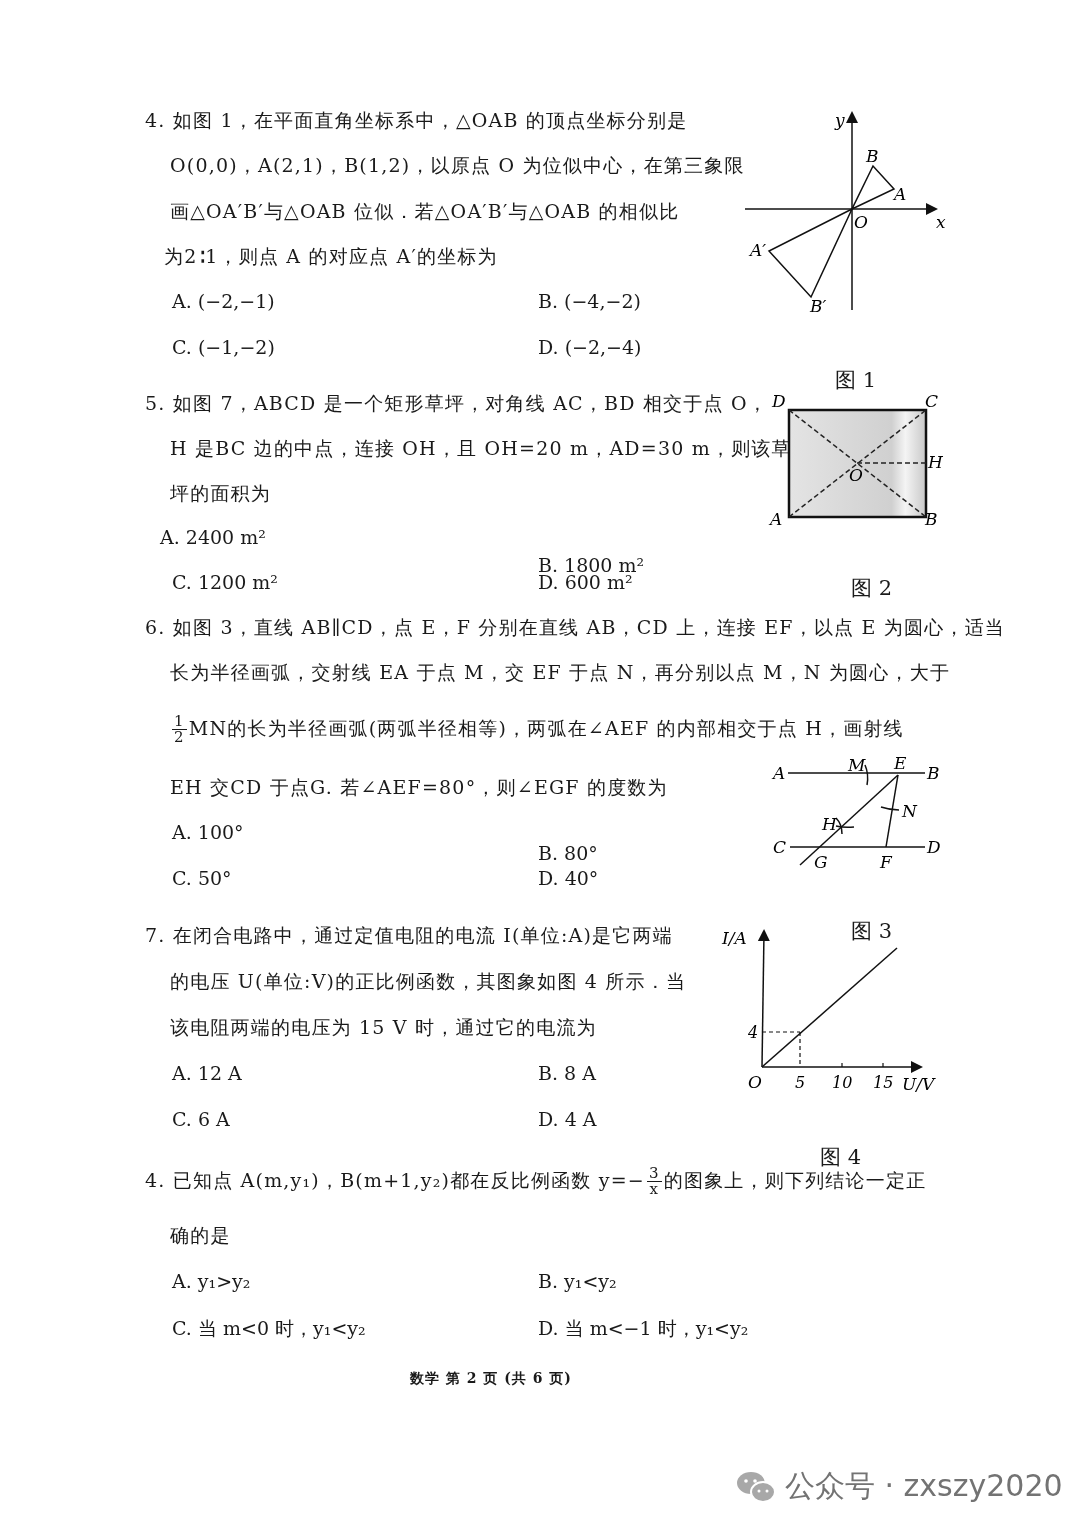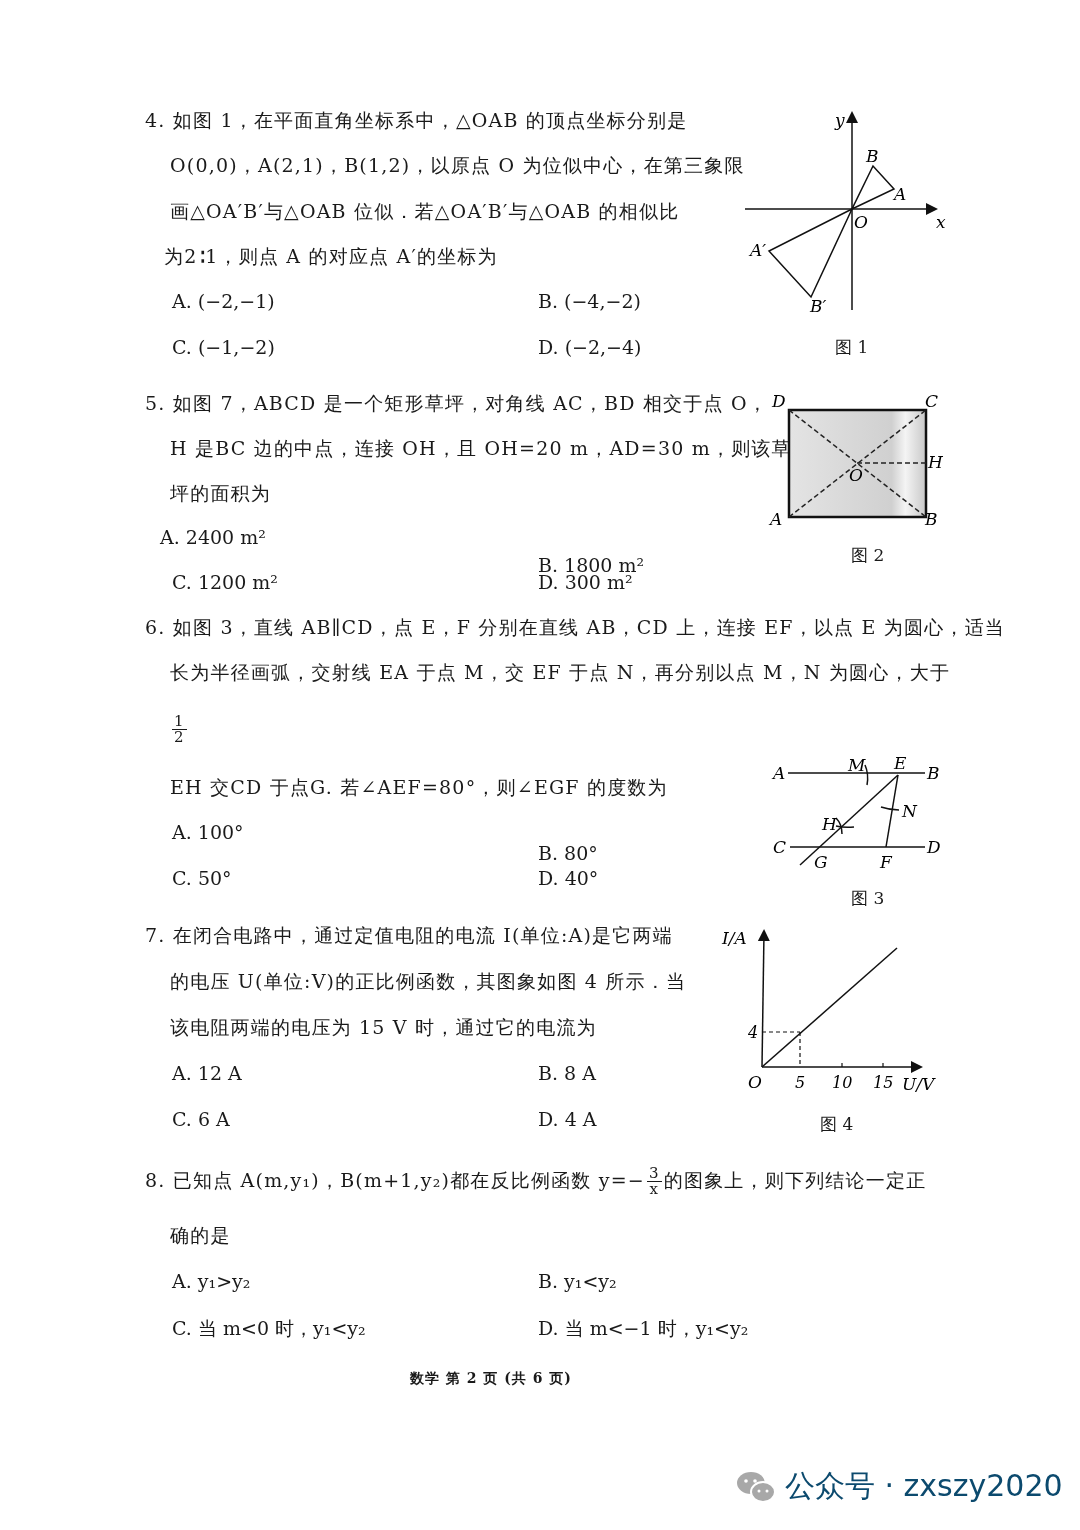--- a/index.html
+++ b/index.html
@@ -1,23 +1,23 @@
 <!DOCTYPE html>
 <html><head>
 <meta charset="utf-8">
 <style>
   html, body { margin: 0; padding: 0; background: #ffffff; }
   body { width: 1080px; height: 1530px; position: relative; overflow: hidden;
          font-family: "DejaVu Serif", "Liberation Serif", serif; color: #1a1a1a; }
   .abs { position: absolute; }
   .line { position: absolute; font-size: 19px; letter-spacing: 1.2px; white-space: nowrap; line-height: 26px; }
   .opt { position: absolute; font-size: 19px; white-space: nowrap; line-height: 26px; }
-  .cap { position: absolute; font-size: 17px; white-space: nowrap; }
+  .cap { position: absolute; font-size: 21px; white-space: nowrap; margin-top: 30px; }
   .footer { position: absolute; left: 410px; top: 1370px; font-size: 14px; font-weight: bold; letter-spacing: 1px; }
-  .wm { position: absolute; left: 735px; top: 1466px; font-family: "DejaVu Sans", sans-serif; font-size: 30px; color: #0c4a6e; white-space: nowrap; display: flex; align-items: center; gap: 8px; }
+  .wm { position: absolute; left: 735px; top: 1466px; font-family: "DejaVu Sans", sans-serif; font-size: 30px; color: #737373; white-space: nowrap; display: flex; align-items: center; gap: 8px; }
   .frac { display: inline-block; vertical-align: middle; text-align: center; font-size: 15px; line-height: 15px; margin: 0 2px; }
   .frac .n { display: block; border-bottom: 1px solid #1a1a1a; padding: 0 2px; }
   .frac .d { display: block; padding: 0 2px; }
   svg text { font-family: "DejaVu Serif", serif; font-style: italic; }
 </style>
 </head>
 <body>
 
 <div>
   <div class="line" style="left:145px;top:107px">4. 如图 1，在平面直角坐标系中，△OAB 的顶点坐标分别是</div>
@@ -50,21 +50,21 @@
   <div class="cap" style="left:835px;top:336px">图 1</div>
 </div>
 
 <div>
   <div class="line" style="left:145px;top:390px">5. 如图 7，ABCD 是一个矩形草坪，对角线 AC，BD 相交于点 O，</div>
   <div class="line" style="left:170px;top:435px">H 是BC 边的中点，连接 OH，且 OH=20 m，AD=30 m，则该草</div>
   <div class="line" style="left:170px;top:480px">坪的面积为</div>
   <div class="opt" style="left:160px;top:524px">A. 2400 m²</div>
   <div class="opt" style="left:538px;top:552px">B. 1800 m²</div>
   <div class="opt" style="left:172px;top:569px">C. 1200 m²</div>
-  <div class="opt" style="left:538px;top:569px">D. 300 m²</div>
+  <div class="opt" style="left:538px;top:569px">D. 600 m²</div>
 
   <svg class="abs" style="left:760px;top:385px" width="200" height="150">
     <defs>
         <linearGradient id="g" x1="0" x2="1">
           <stop offset="0" stop-color="#e4e4e4"></stop>
           <stop offset="0.75" stop-color="#d0d0d0"></stop>
           <stop offset="0.85" stop-color="#f4f4f4"></stop>
           <stop offset="1" stop-color="#c8c8c8"></stop>
         </linearGradient>
       </defs>
@@ -79,21 +79,21 @@
     <text x="89" y="96" font-size="17">O</text>
     <text x="168" y="83" font-size="17">H</text>
   </svg>
   <div class="cap" style="left:851px;top:544px">图 2</div>
 </div>
 
 <div>
   <div class="line" style="left:145px;top:614px">6. 如图 3，直线 AB∥CD，点 E，F 分别在直线 AB，CD 上，连接 EF，以点 E 为圆心，适当</div>
   <div class="line" style="left:170px;top:659px">长为半径画弧，交射线 EA 于点 M，交 EF 于点 N，再分别以点 M，N 为圆心，大于</div>
   <div class="line" style="left:170px;top:714px">
-    <span class="frac"><span class="n">1</span><span class="d">2</span></span>
+    <span class="frac"><span class="n">1</span><span class="d">2</span></span><span>MN的长为半径画弧(两弧半径相等)，两弧在∠AEF 的内部相交于点 H，画射线</span>
   </div>
   <div class="line" style="left:170px;top:774px">EH 交CD 于点G. 若∠AEF=80°，则∠EGF 的度数为</div>
   <div class="opt" style="left:172px;top:819px">A. 100°</div>
   <div class="opt" style="left:538px;top:840px">B. 80°</div>
   <div class="opt" style="left:172px;top:865px">C. 50°</div>
   <div class="opt" style="left:538px;top:865px">D. 40°</div>
 
   <svg class="abs" style="left:760px;top:750px" width="200" height="130">
     <line x1="28" y1="23" x2="165" y2="23" stroke="#111" stroke-width="1.5"></line>
     <line x1="30" y1="97" x2="165" y2="97" stroke="#111" stroke-width="1.5"></line>
@@ -145,21 +145,21 @@
     <text x="75" y="168" font-size="16" font-style="normal">5</text>
     <text x="112" y="168" font-size="16" font-style="normal">10</text>
     <text x="153" y="168" font-size="16" font-style="normal">15</text>
     <text x="182" y="170" font-size="17">U/V</text>
   </svg>
   <div class="cap" style="left:820px;top:1113px">图 4</div>
 </div>
 
 <div>
   <div class="line" style="left:145px;top:1166px">
-    <span>8. 已知点 A(m,y₁)，B(m+1,y₂)都在反比例函数 y=−</span><span class="frac"><span class="n">3</span><span class="d">x</span></span><span>的图象上，则下列结论一定正</span>
+    <span>4. 已知点 A(m,y₁)，B(m+1,y₂)都在反比例函数 y=−</span><span class="frac"><span class="n">3</span><span class="d">x</span></span><span>的图象上，则下列结论一定正</span>
   </div>
   <div class="line" style="left:170px;top:1222px">确的是</div>
   <div class="opt" style="left:172px;top:1268px">A. y₁&gt;y₂</div>
   <div class="opt" style="left:538px;top:1268px">B. y₁&lt;y₂</div>
   <div class="opt" style="left:172px;top:1315px">C. 当 m&lt;0 时，y₁&lt;y₂</div>
   <div class="opt" style="left:538px;top:1315px">D. 当 m&lt;−1 时，y₁&lt;y₂</div>
 </div>
 
 <div class="footer">数学  第 2 页 (共 6 页)</div>
 

